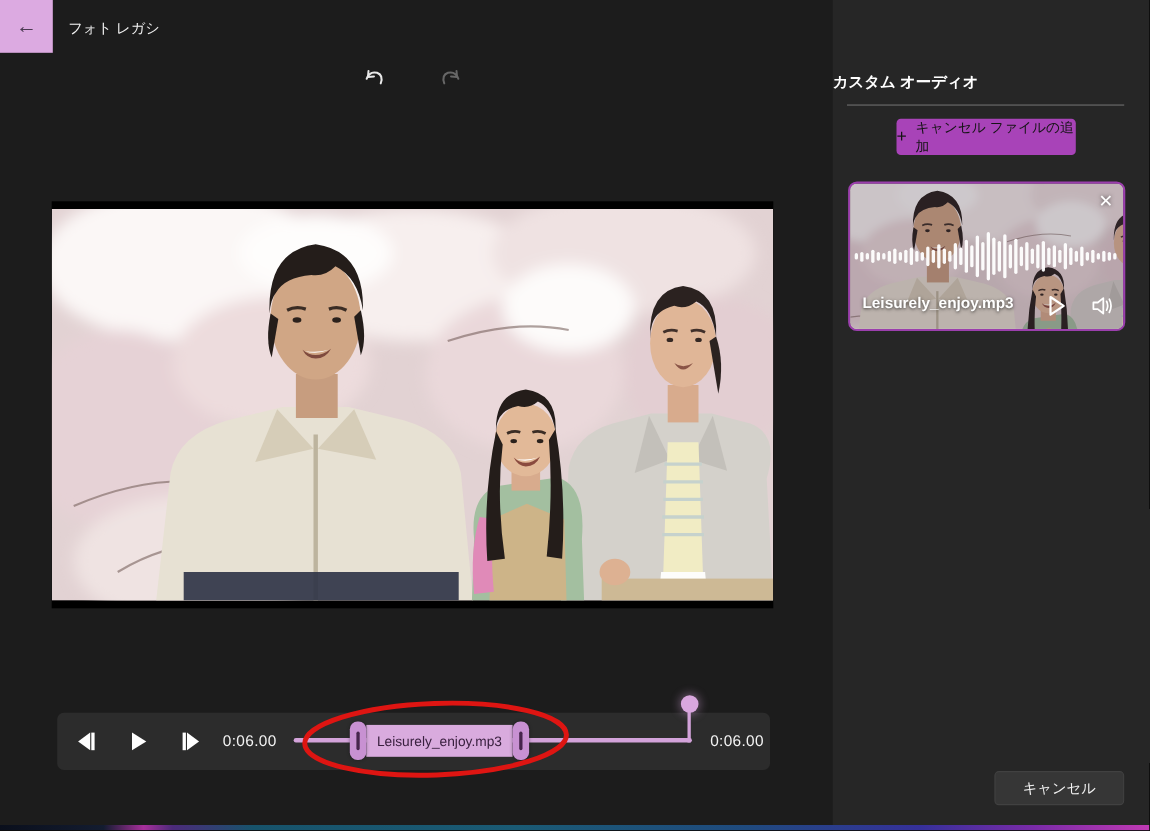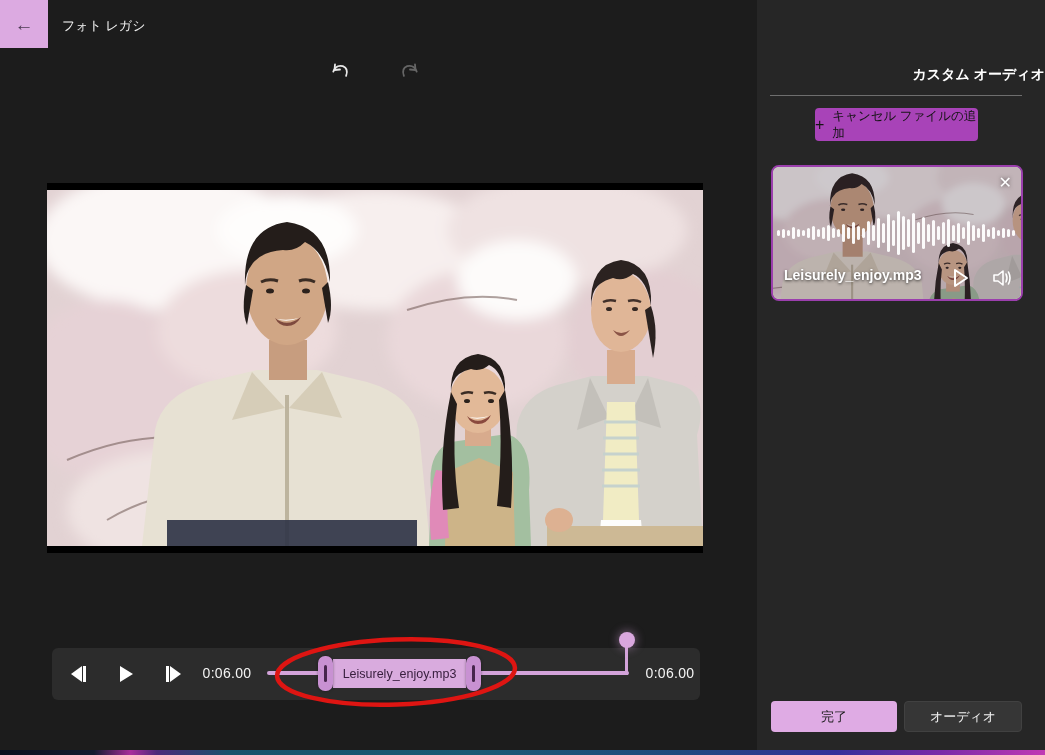--- a/index.html
+++ b/index.html
@@ -48,21 +48,21 @@
   .trim-handle .slit{width:3px;height:17px;background:#46254c;border-radius:1.5px;}
   .handle-left{left:266px;}
   .handle-right{left:414px;}
   .playhead-stem{position:absolute;left:625px;top:646px;width:3px;height:29px;background:#d3a3da;cursor:grab;}
   .playhead-knob{position:absolute;left:619px;top:632px;width:16px;height:16px;border-radius:50%;
     background:#d9a7de;box-shadow:0 0 8px 2px rgba(220,170,225,.35);cursor:grab;}
   
   .annotation{position:absolute;left:0;top:0;width:1045px;height:755px;pointer-events:none;z-index:50;}
   
   .panel{position:absolute;left:757px;top:0;width:288px;height:755px;background:#262626;}
-  .panel-title{position:absolute;left:0;top:66px;width:288px;text-align:right;font-size:14px;font-weight:700;color:#fff;}
+  .panel-title{position:absolute;left:0;top:66px;width:288px;text-align:left;font-size:14px;font-weight:700;color:#fff;}
   .panel-divider{position:absolute;left:13px;top:95px;width:252px;height:1px;background:#6e6e6e;}
   .add-audio-btn{position:absolute;left:58px;top:108px;width:163px;height:33px;background:#a843b8;border-radius:4px;
     display:flex;align-items:center;justify-content:center;gap:8px;cursor:pointer;}
   .add-audio-btn .plus{font-size:16px;color:#141414;line-height:1;font-weight:400;}
   .add-audio-btn .lbl{font-size:12.5px;color:#141414;}
   .audio-card{position:absolute;left:14px;top:165px;width:248px;height:132px;border:2px solid #9b3fad;border-radius:8px;
     overflow:hidden;background:#3a3336;cursor:pointer;}
   .card-thumb{position:absolute;left:0;top:0;width:248px;height:132px;}
   .card-close{position:absolute;right:9px;top:6px;font-size:16px;color:#fff;text-shadow:0 0 4px rgba(0,0,0,.6);cursor:pointer;}
   .waveform{position:absolute;left:4px;top:0;width:240px;height:132px;display:flex;align-items:center;gap:2px;pointer-events:none;}
@@ -330,22 +330,19 @@
       <svg class="card-play" viewBox="0 0 22 22">
         <path d="M6,3 L18,11 L6,19 Z" fill="none" stroke="#fff" stroke-width="2" stroke-linejoin="round"></path>
       </svg>
       <svg class="card-vol" viewBox="0 0 22 20">
         <path d="M3,7 L7,7 L12,3 L12,17 L7,13 L3,13 Z" fill="none" stroke="#fff" stroke-width="1.6" stroke-linejoin="round"></path>
         <path d="M15,6 Q17,10 15,14" fill="none" stroke="#fff" stroke-width="1.6" stroke-linecap="round"></path>
         <path d="M17.5,4 Q20.5,10 17.5,16" fill="none" stroke="#fff" stroke-width="1.6" stroke-linecap="round"></path>
       </svg>
     </div>
 
-    <div class="done-btn">
-      <span>完了</span>
-    </div>
     <div class="cancel-btn">
-      <span>オーディオ</span>
+      <span>キャンセル</span>
     </div>
   </div>
 
   <div class="bottom-strip"></div>
 </div>
 
 </body></html>

